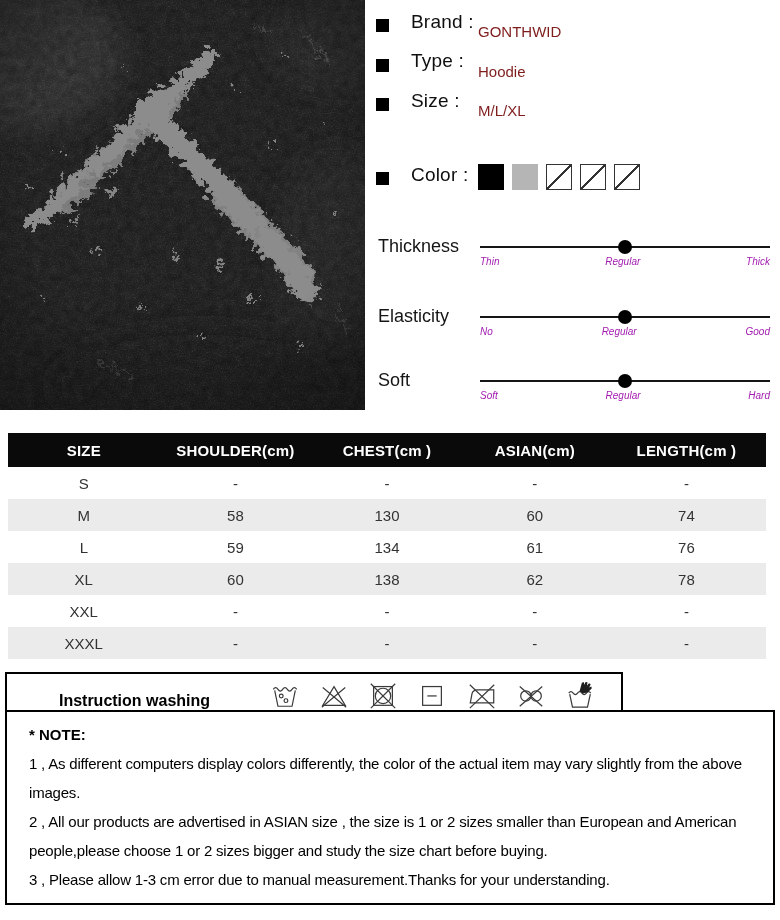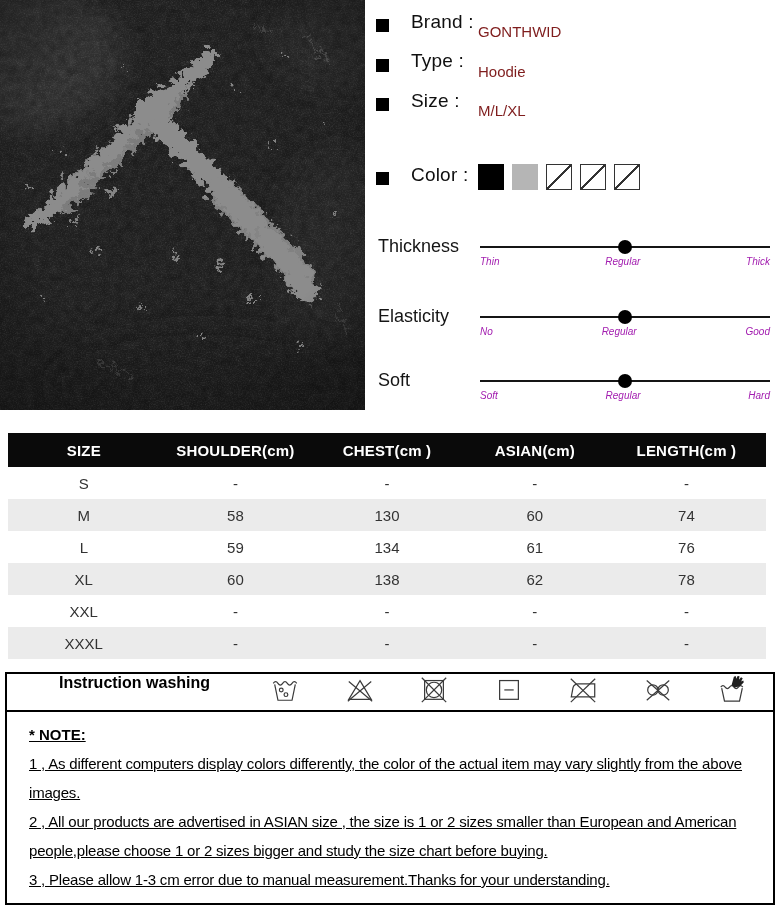--- a/index.html
+++ b/index.html
@@ -34,31 +34,31 @@
   .n1{top:306px}.t1{top:316px}.s1{top:326px}
   .n2{top:370px}.t2{top:380px}.s2{top:390px}
 
   
   table.size{position:absolute;left:8px;top:433px;width:758px;border-collapse:collapse;table-layout:fixed;}
   table.size th{background:#0a0a0a;color:#fff;font-size:15px;font-weight:700;height:32px;letter-spacing:.2px;}
   table.size td{height:30px;text-align:center;font-size:15px;color:#333;}
   table.size tbody tr:nth-child(even){background:#ebebeb;}
 
   
-  .wash{position:absolute;left:5px;top:672px;width:770px;height:40px;border:2px solid #000;box-sizing:border-box;display:flex;align-items:flex-start;background:#fff;}
+  .wash{position:absolute;left:5px;top:672px;width:618px;height:40px;border:2px solid #000;box-sizing:border-box;display:flex;align-items:flex-end;background:#fff;}
   .wash-title{width:255px;text-align:center;font-size:16px;font-weight:600;color:#000;}
   .wash-icons{flex:1;display:flex;justify-content:space-between;align-items:center;padding:0 26px 0 8px;}
   .wicon{width:30px;height:30px;}
   .wicon path,.wicon circle,.wicon rect,.wicon line{stroke:#3a3a3a;stroke-width:1.3;fill:none;}
   .wicon .fillb{fill:#1f1f1f;stroke:none;}
 
   
   .note{position:absolute;left:5px;top:710px;width:770px;height:195px;border:2px solid #000;box-sizing:border-box;
         padding:8px 18px 0 22px;font-size:15px;color:#000;line-height:29px;letter-spacing:-0.2px;overflow:hidden;background:#fff;}
-  .note p{margin:0;text-decoration:underline;}
+  .note p{margin:0;}
   .note .note-title{font-weight:700;letter-spacing:0;}
 </style>
 </head>
 <body>
 
 <div class="stage">
 
   <div class="photo">
     <svg viewBox="0 0 365 410" aria-hidden="true">
       <defs>

